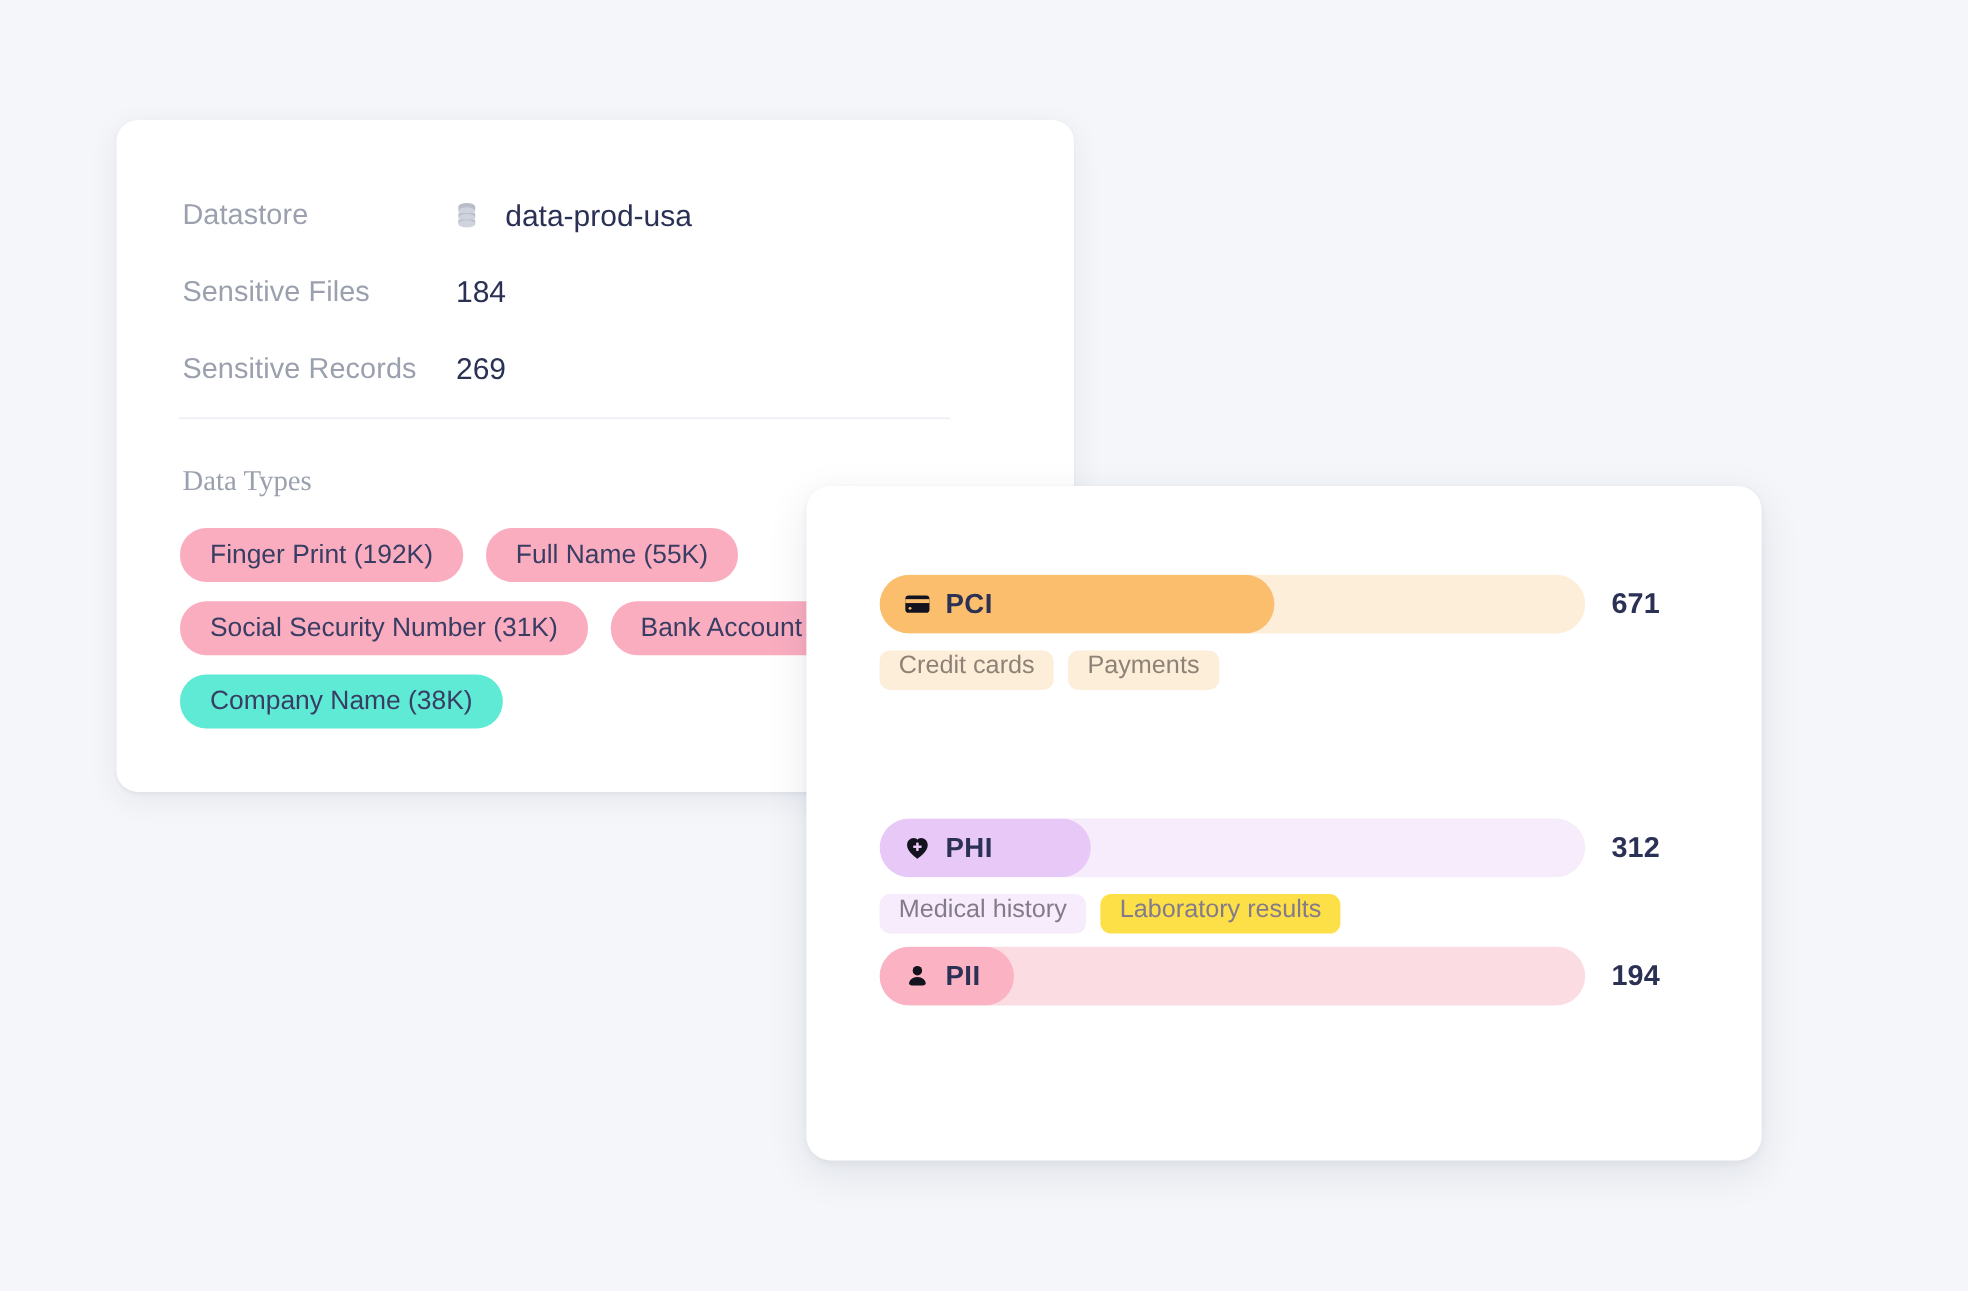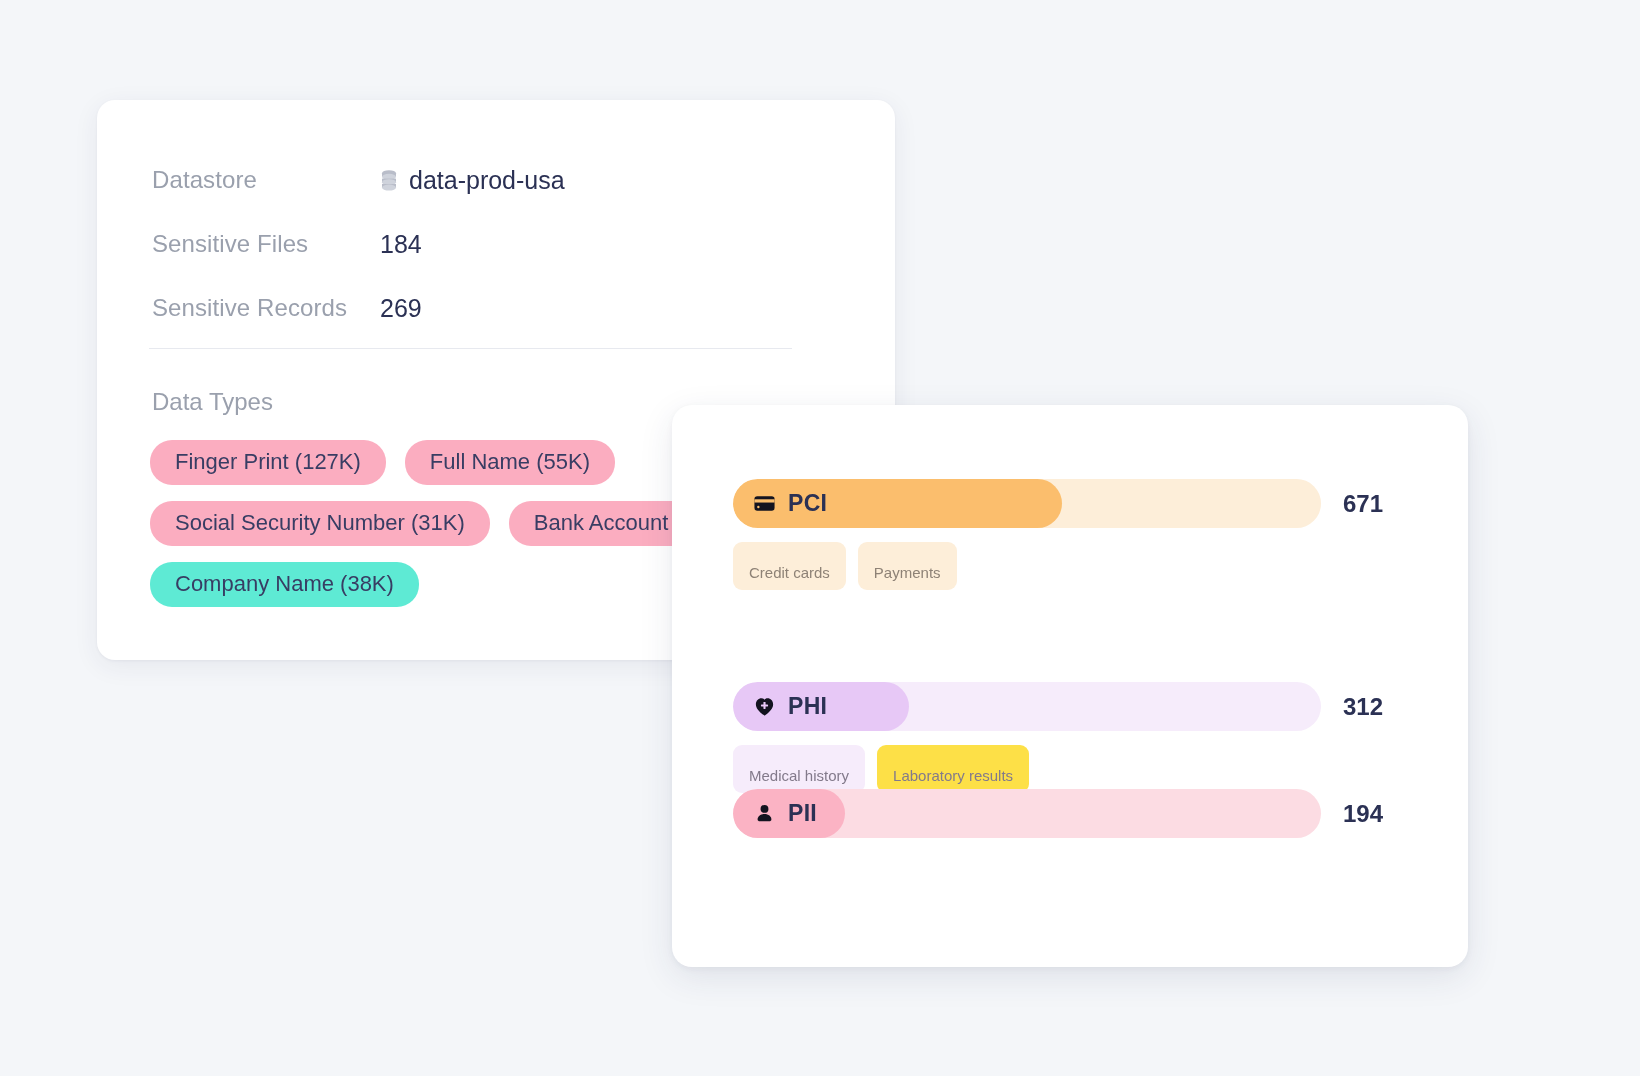--- a/index.html
+++ b/index.html
@@ -45,21 +45,21 @@
     font-size: 24px;
     color: #9aa0ad;
     letter-spacing: 0.1px;
     white-space: nowrap;
   }
   .meta-value {
     font-size: 25px;
     color: #2b3154;
     display: flex;
     align-items: center;
-    gap: 11px;
+    gap: 23px;
     white-space: nowrap;
   }
   .db-icon {
     display: inline-block;
     width: 18px;
     height: 22px;
     flex: 0 0 auto;
   }
   .divider {
     position: absolute;
@@ -68,20 +68,21 @@
     width: 643px;
     height: 1px;
     background: #e7e9ef;
   }
   .section-title {
     position: absolute;
     left: 55px;
     top: 288px;
     font-size: 24px;
     color: #9aa0ad;
+    font-family: Liberation Serif, serif;
   }
   .chips {
     position: absolute;
     left: 53px;
     top: 340px;
     width: 760px;
     display: flex;
     flex-wrap: wrap;
     gap: 16px 19px;
   }
@@ -163,23 +164,23 @@
     font-size: 24px;
     font-weight: bold;
     color: #2b3154;
   }
   .tag-row {
     margin-top: 14px;
     display: flex;
     gap: 12px;
   }
   .tag {
-    font-size: 15px;
+    font-size: 21px;
     border-radius: 9px;
-    padding: 23px 16px 10px 16px;
+    padding: 2px 16px 10px 16px;
     white-space: nowrap;
     line-height: 1;
   }
 </style>
 </head>
 <body>
 
 <div id="datastore-card">
 
   <div class="meta-rows">
@@ -212,21 +213,21 @@
       <div class="meta-value">269</div>
     </div>
 
   </div>
 
   <div class="divider"></div>
 
   <div class="section-title">Data Types</div>
 
   <div class="chips">
-    <span class="chip-pink" style="background: rgb(251, 173, 192);">Finger Print (127K)</span>
+    <span class="chip-pink" style="background: rgb(251, 173, 192);">Finger Print (192K)</span>
     <span class="chip-pink" style="background: rgb(251, 173, 192);">Full Name (55K)</span>
     <span class="chip-pink" style="background: rgb(251, 173, 192);">Social Security Number (31K)</span>
     <span class="chip-pink" style="background: rgb(251, 173, 192);">Bank Account (</span>
     <span class="chip-pink" style="background: #5eead4;">Company Name (38K)</span>
   </div>
 
 </div>
 
 <div id="compliance-card">
 

